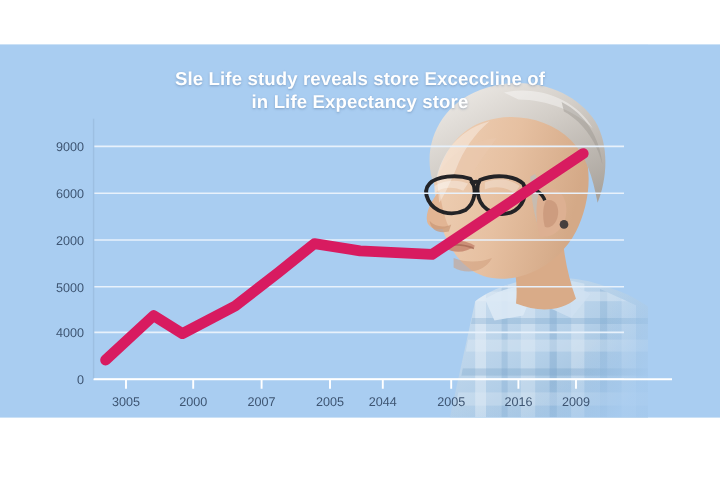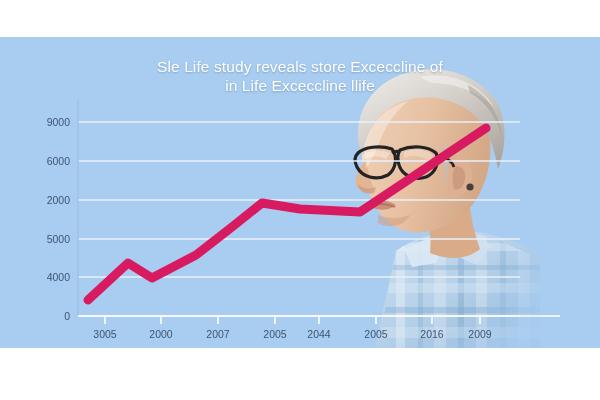--- a/index.html
+++ b/index.html
@@ -55,21 +55,21 @@
 
   
   #title {
     position: absolute;
     left: 0;
     top: 20px;
     width: 600px;
     text-align: center;
     color: #ffffff;
     font-size: 15.5px;
-    font-weight: normal;
+    font-weight: bold;
     line-height: 19px;
     letter-spacing: 0.1px;
     text-shadow: 0 1px 2px rgba(60,90,130,0.40);
     z-index: 7;
     pointer-events: none;
   }
   #title .tline { display: block; }
 
   .axis-label {
     font-family: "Liberation Sans", sans-serif;
@@ -234,17 +234,17 @@
         <text class="axis-label xlab" x="275" y="301">2005</text>
         <text class="axis-label xlab" x="319" y="301">2044</text>
         <text class="axis-label xlab" x="376" y="301">2005</text>
         <text class="axis-label xlab" x="432" y="301">2016</text>
         <text class="axis-label xlab" x="480" y="301">2009</text>
       </g>
     </svg>
 
     <div id="title">
       <span class="tline">Sle Life study reveals store Exceccline of</span>
-      <span class="tline">in Life Exceccline llife</span>
+      <span class="tline">in Life Expectancy store</span>
     </div>
 
   </div>
 </div>
 
 </body></html>

